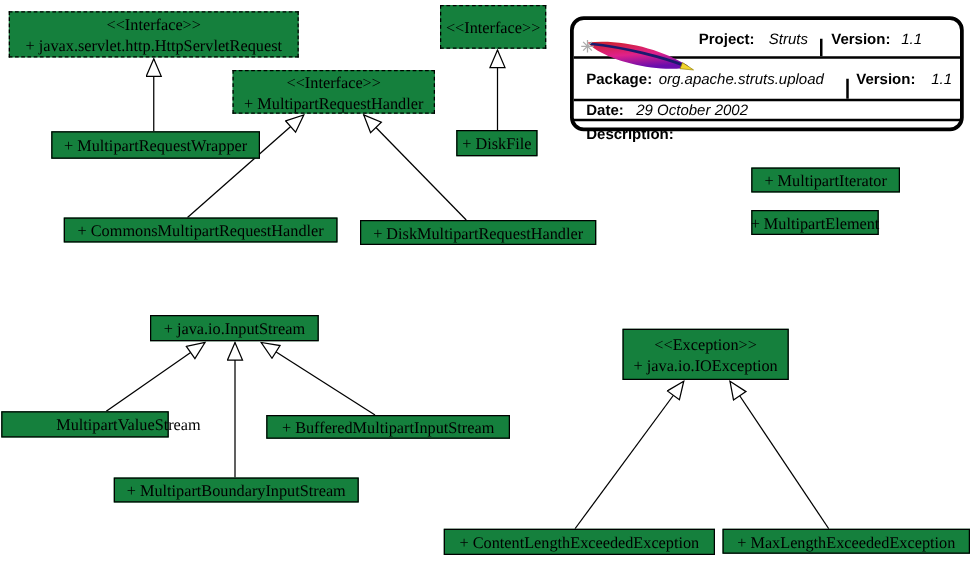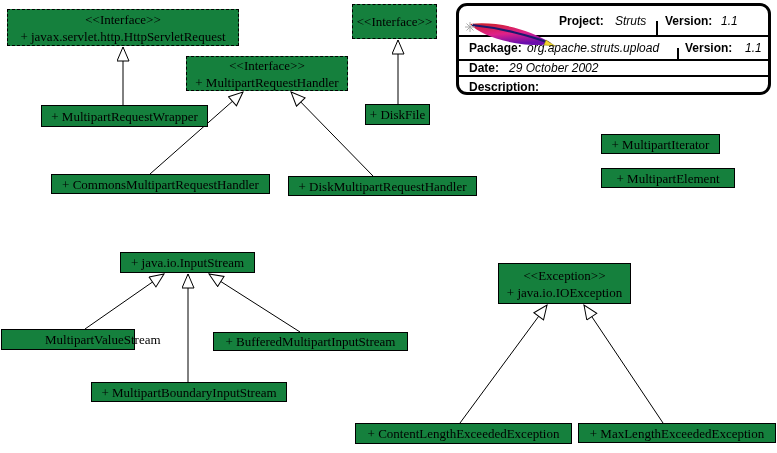--- a/index.html
+++ b/index.html
@@ -19,38 +19,38 @@
   .node .nm,.node .st{padding:0 3px;}
   
   .n-httpservletrequest{left:7px;top:9px;width:232px;height:37px;}
   .n-formfile{left:352px;top:4px;width:85px;height:35px;}
   .n-multipartrequesthandler{left:186px;top:56px;width:162px;height:35px;}
   .n-wrapper{left:41px;top:105px;width:167px;height:22px;}
   .n-diskfile{left:365px;top:104px;width:65px;height:21px;justify-content:center;}
   .n-commons{left:51px;top:174px;width:219px;height:20px;}
   .n-diskhandler{left:288px;top:176px;width:189px;height:20px;}
   .n-iterator{left:601px;top:134px;width:119px;height:20px;align-items:center;}
-  .n-element{left:601px;top:168px;width:134px;height:20px;}
+  .n-element{left:601px;top:168px;width:102px;height:20px;align-items:center;}
   .n-inputstream{left:120px;top:252px;width:135px;height:21px;}
   .n-valuestream{left:1px;top:329px;width:134px;height:21px;padding-left:40px;}
   .n-buffered{left:213px;top:332px;width:195px;height:19px;}
   .n-boundary{left:91px;top:382px;width:196px;height:20px;}
   .n-ioexception{left:498px;top:263px;width:133px;height:41px;}
   .n-contentlength{left:355px;top:423px;width:217px;height:21px;}
   .n-maxlength{left:578px;top:423px;width:198px;height:20px;}
   
   .titleblock{
-    position:absolute;left:456px;top:3px;width:315px;height:92px;
+    position:absolute;left:456px;top:13px;width:315px;height:92px;
     box-sizing:border-box;border:3px solid #000;border-radius:11px;
     background:#fff;z-index:3;
     font-family:"Liberation Sans","DejaVu Sans",sans-serif;font-size:12px;
   }
   .tb-row{position:relative;box-sizing:border-box;border-bottom:2px solid #000;}
   .tb-row1{height:31px;}
-  .tb-row2{height:24px;text-decoration:underline;}
+  .tb-row2{height:34px;text-decoration:underline;}
   .tb-row3{height:16px;}
   .tb-row4{height:19px;border-bottom:none;}
   .tb-row span{position:absolute;top:50%;transform:translateY(-50%);white-space:nowrap;}
   .tb-label{font-weight:bold;}
   .tb-value{font-style:italic;}
   .tb-vdiv{position:absolute;top:0;bottom:0;width:2px;background:#000;}
   .tb-logo{position:absolute;left:4px;top:2px;}
 </style>
 </head>
 <body>

